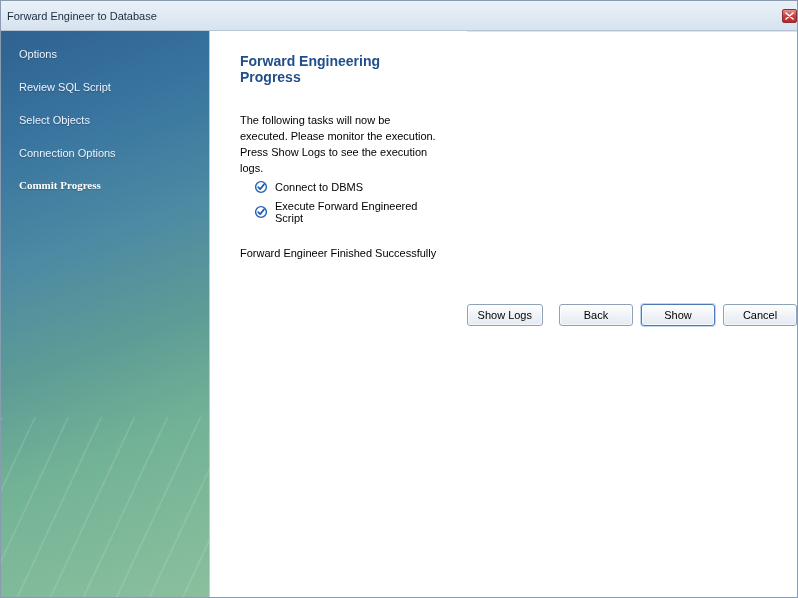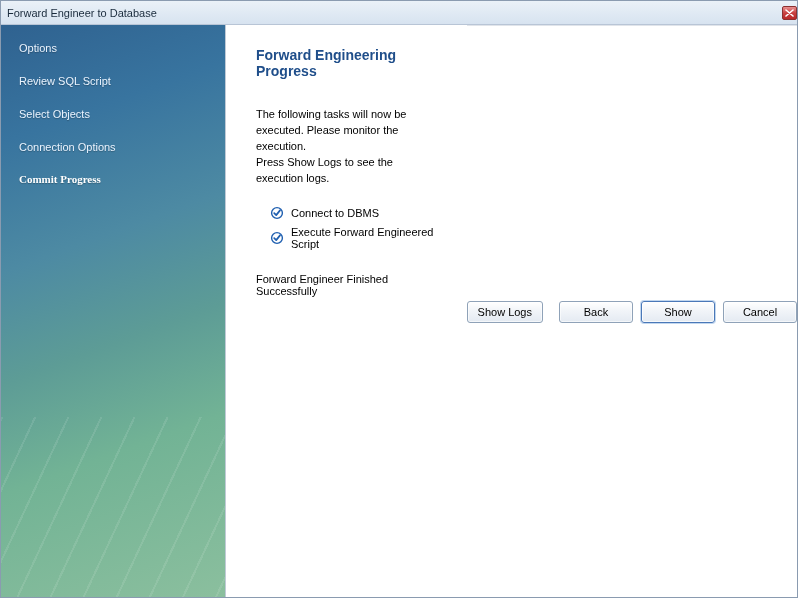--- a/index.html
+++ b/index.html
@@ -11,21 +11,21 @@
     .window {
       width: 798px;
       height: 598px;
       border: 1px solid #8a9bb0;
       background: #ffffff;
       display: flex;
       flex-direction: column;
       position: relative;
     }
     .titlebar {
-      height: 24px;
+      height: 30px;
       background: linear-gradient(to bottom, #eaf1f8 0%, #d7e3f0 100%);
       border-bottom: 1px solid #b8c5d6;
       display: flex;
       align-items: center;
       padding: 0 0 0 6px;
       color: #1a2b3c;
     }
     .titlebar-text {
       flex: 1;
       font-size: 11px;
@@ -41,21 +41,21 @@
       justify-content: center;
       cursor: pointer;
     }
     .close-x svg { display: block; }
     .body {
       flex: 1;
       display: flex;
       overflow: hidden;
     }
     .sidebar {
-      width: 224px;
+      width: 208px;
       background: linear-gradient(160deg, #2f6290 0%, #38749f 18%, #4d8aa3 38%, #5d9c96 55%, #72b395 72%, #8bbf9e 100%);
       position: relative;
       color: #ffffff;
     }
     .sidebar::after {
       content: "";
       position: absolute;
       left: 0; right: 0; bottom: 0;
       height: 180px;
       background:
@@ -97,21 +97,20 @@
     .heading {
       font-size: 14px;
       font-weight: bold;
       color: #1f4e8a;
       margin-bottom: 28px;
     }
     .intro {
       font-size: 11px;
       color: #000000;
       line-height: 1.45;
-      margin-bottom: 16px;
     }
     .tasks {
       list-style: none;
       margin: 0 0 20px 14px;
     }
     .task-item {
       display: flex;
       align-items: center;
       gap: 7px;
       padding: 3px 0;

